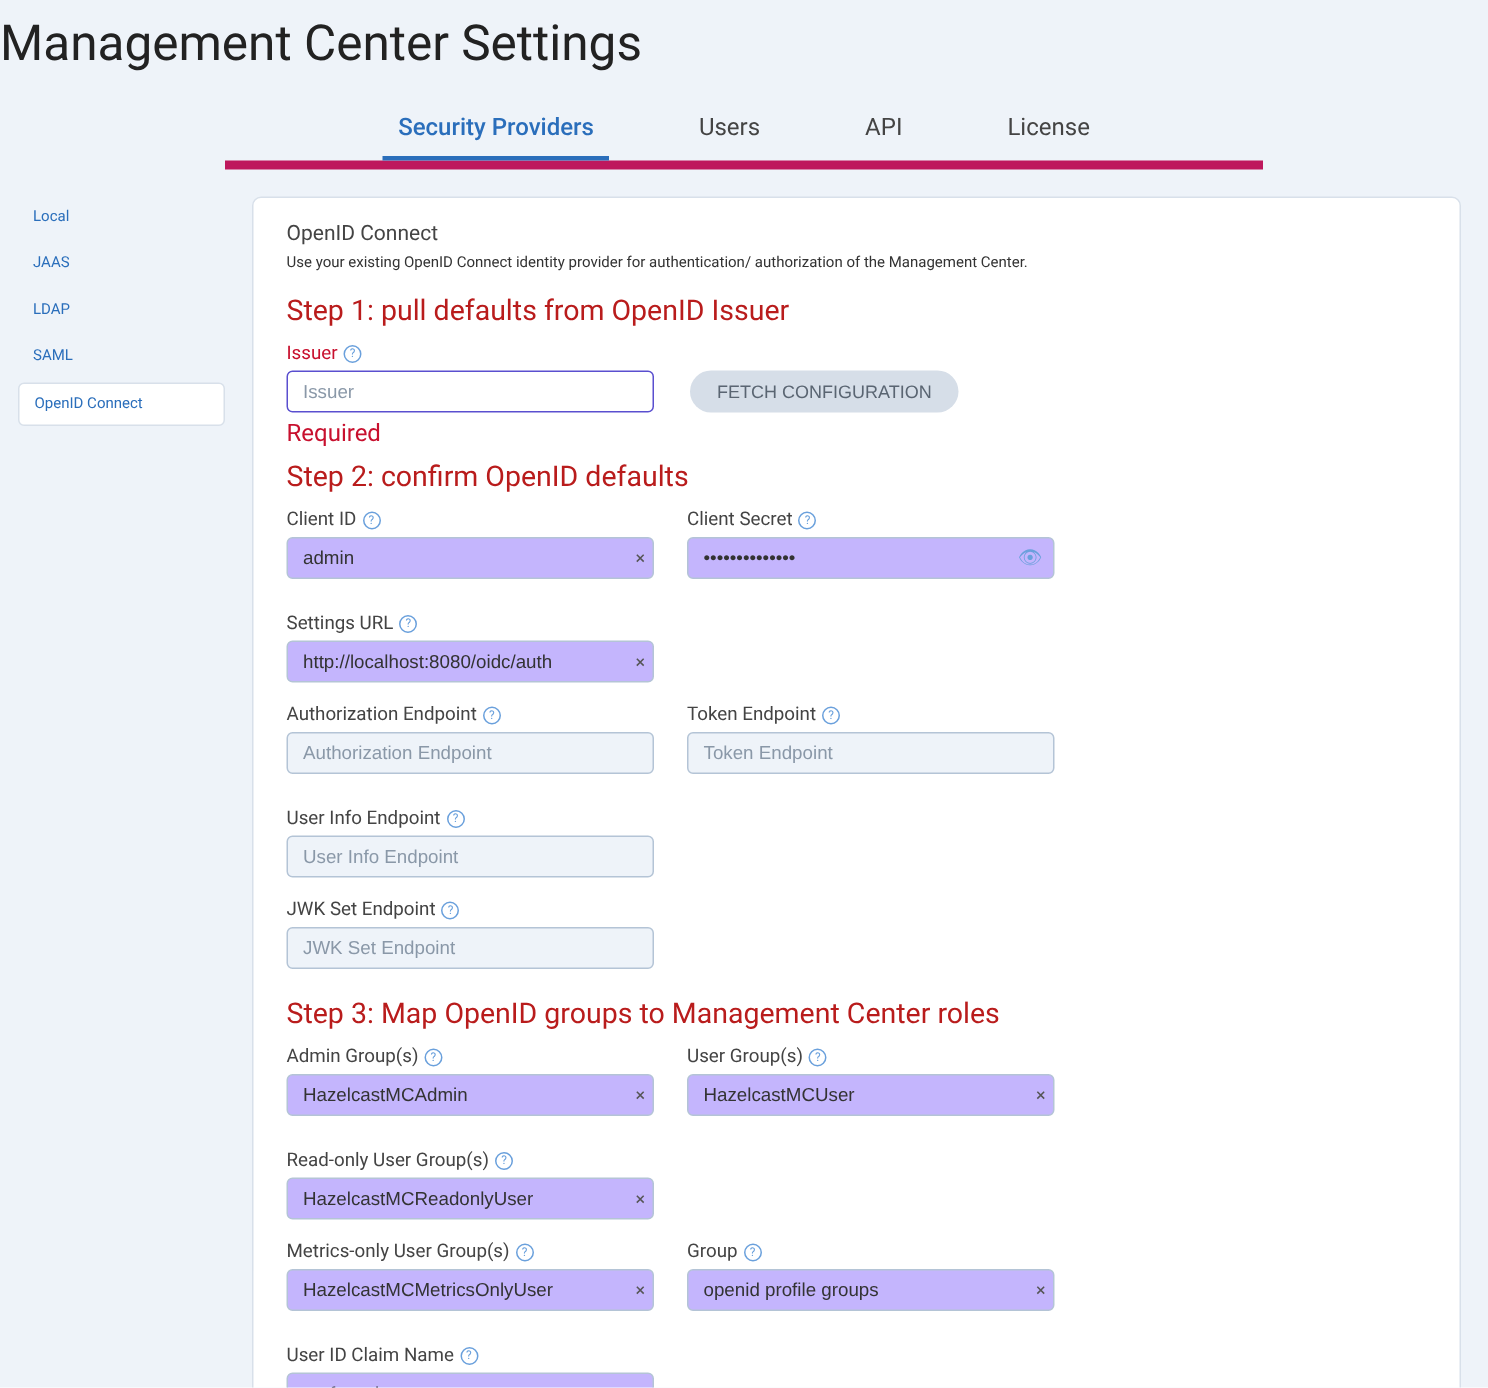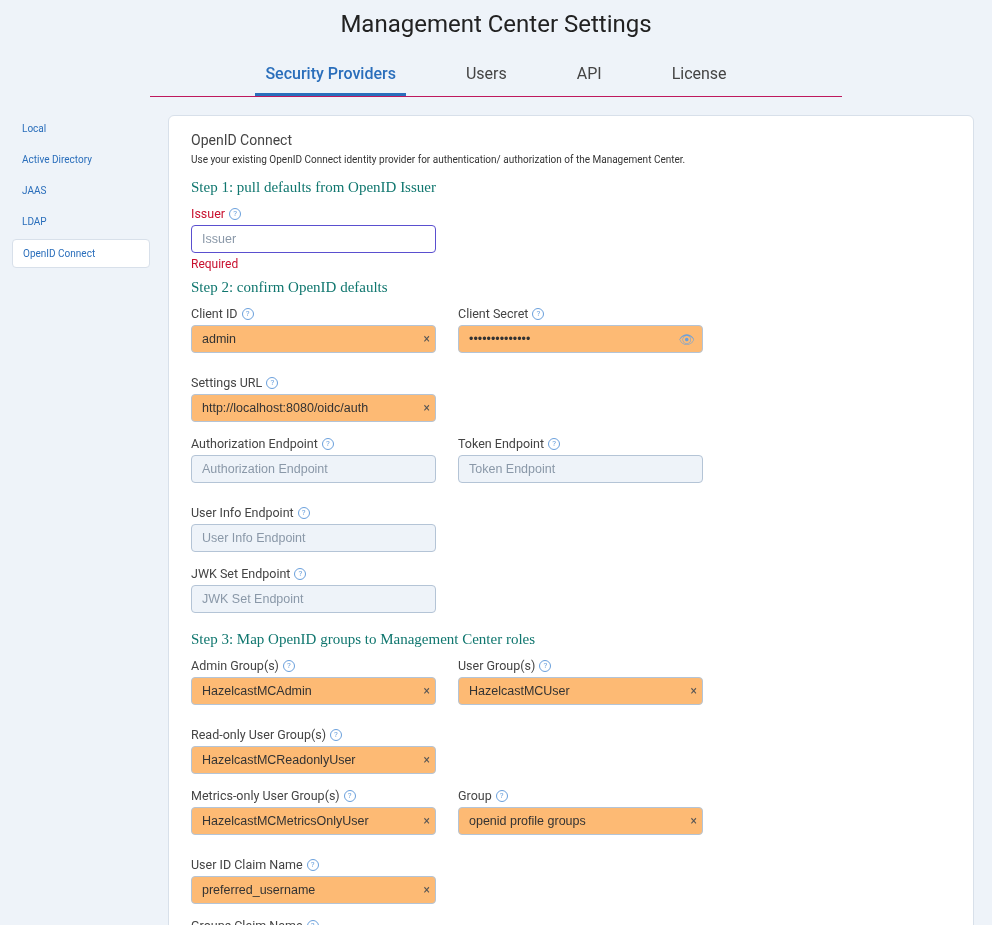--- a/index.html
+++ b/index.html
@@ -6,31 +6,30 @@
 body {
   font-family: -apple-system, BlinkMacSystemFont, "Segoe UI", Roboto, Arial, sans-serif;
   background: #eef3f9;
   color: #333;
   font-size: 13px;
   width: 992px;
   height: 925px;
   overflow: hidden;
 }
 .page-title {
-  font-size: 24px;
+  font-size: 33px;
   font-weight: 400;
-  text-align: center;
   padding: 10px 0 18px 0;
   color: #222;
 }
 .tabs {
   display: flex;
   justify-content: center;
   gap: 50px;
-  border-bottom: 1px solid #be185d;
+  border-bottom: 6px solid #be185d;
   margin: 0 150px;
   padding: 0 10px;
 }
 .tab {
   padding: 8px 10px 10px;
   font-size: 16px;
   color: #444;
   cursor: pointer;
 }
 .tab.active {
@@ -73,24 +72,23 @@
   font-size: 14px;
   color: #444;
   margin-bottom: 6px;
 }
 .section-desc {
   font-size: 10px;
   color: #333;
   margin-bottom: 14px;
 }
 .step-label {
-  font-size: 15px;
-  color: #0f766e;
+  font-size: 19px;
+  color: #b91c1c;
   margin: 8px 0 10px 0;
-  font-family: Liberation Serif, serif;
 }
 .row {
   display: flex;
   gap: 22px;
   margin-bottom: 14px;
   align-items: flex-start;
   flex-wrap: wrap;
 }
 .field {
   display: flex;
@@ -119,21 +117,21 @@
   cursor: pointer;
 }
 .input-wrap {
   position: relative;
 }
 .input {
   width: 100%;
   height: 28px;
   border: 1px solid #b4c4d6;
   border-radius: 4px;
-  background: #fdba74;
+  background: #c4b5fd;
   padding: 0 24px 0 10px;
   font-size: 12.5px;
   color: #333;
 }
 .input.focused {
   border: 1.5px solid #5a4fcf;
   background: #fff;
 }
 .input::placeholder { color: #8a98a8; }
 .input.readonly { background: #eef3f9; color: #8a98a8; }
@@ -141,21 +139,21 @@
   position: absolute;
   right: 6px;
   top: 50%;
   transform: translateY(-50%);
   font-size: 12px;
   color: #555;
   cursor: pointer;
 }
 .eye-icon { right: 8px; color: #6aa0dc; font-size: 13px; }
 .err-text {
-  font-size: 12px;
+  font-size: 16px;
   color: #c8102e;
   margin-top: 4px;
 }
 .fetch-btn {
   height: 28px;
   padding: 0 18px;
   background: #d6dee8;
   color: #5a6572;
   border: none;
   border-radius: 14px;
@@ -180,43 +178,44 @@
 <div class="tabs">
   <div class="tab active">Security Providers</div>
   <div class="tab">Users</div>
   <div class="tab">API</div>
   <div class="tab">License</div>
 </div>
 
 <div class="content-wrap">
   <div class="sidebar">
     <div class="side-item">Local</div>
-    <div class="side-item">Active Directory</div>
     <div class="side-item">JAAS</div>
     <div class="side-item">LDAP</div>
+    <div class="side-item">SAML</div>
     <div class="side-item active">OpenID Connect</div>
   </div>
 
   <div class="panel">
     <div class="section-title">OpenID Connect</div>
     <div class="section-desc">Use your existing OpenID Connect identity provider for authentication/ authorization of the Management Center.</div>
 
     <div class="step-label">Step 1: pull defaults from OpenID Issuer</div>
 
     <div class="issuer-row">
       <div class="field">
         <div class="label error">
           <span>Issuer</span>
           <span class="help-icon">?</span>
         </div>
         <div class="input-wrap">
           <input class="input focused" placeholder="Issuer" style="">
         </div>
         <div class="err-text">Required</div>
       </div>
+      <button class="fetch-btn">FETCH CONFIGURATION</button>
     </div>
 
     <div class="step-label">Step 2: confirm OpenID defaults</div>
 
     <div class="row">
       <div class="field">
         <div class="label">
             <span>Client ID</span>
             <span class="help-icon">?</span>
           </div>

